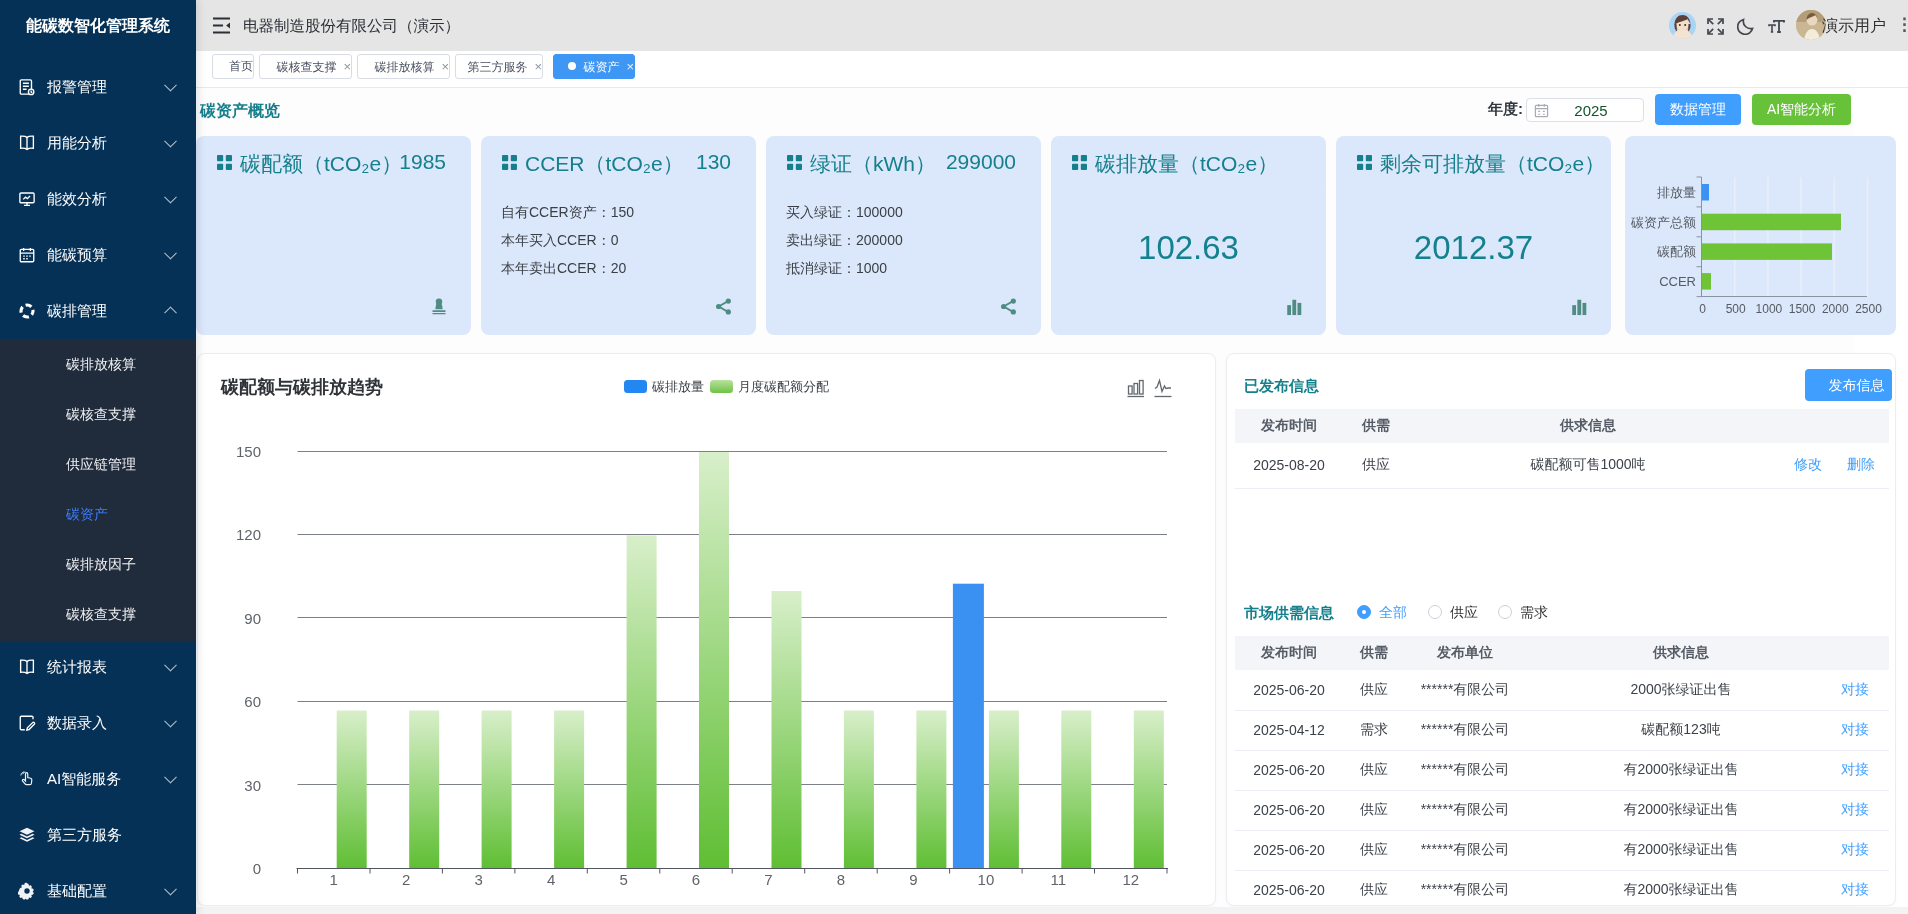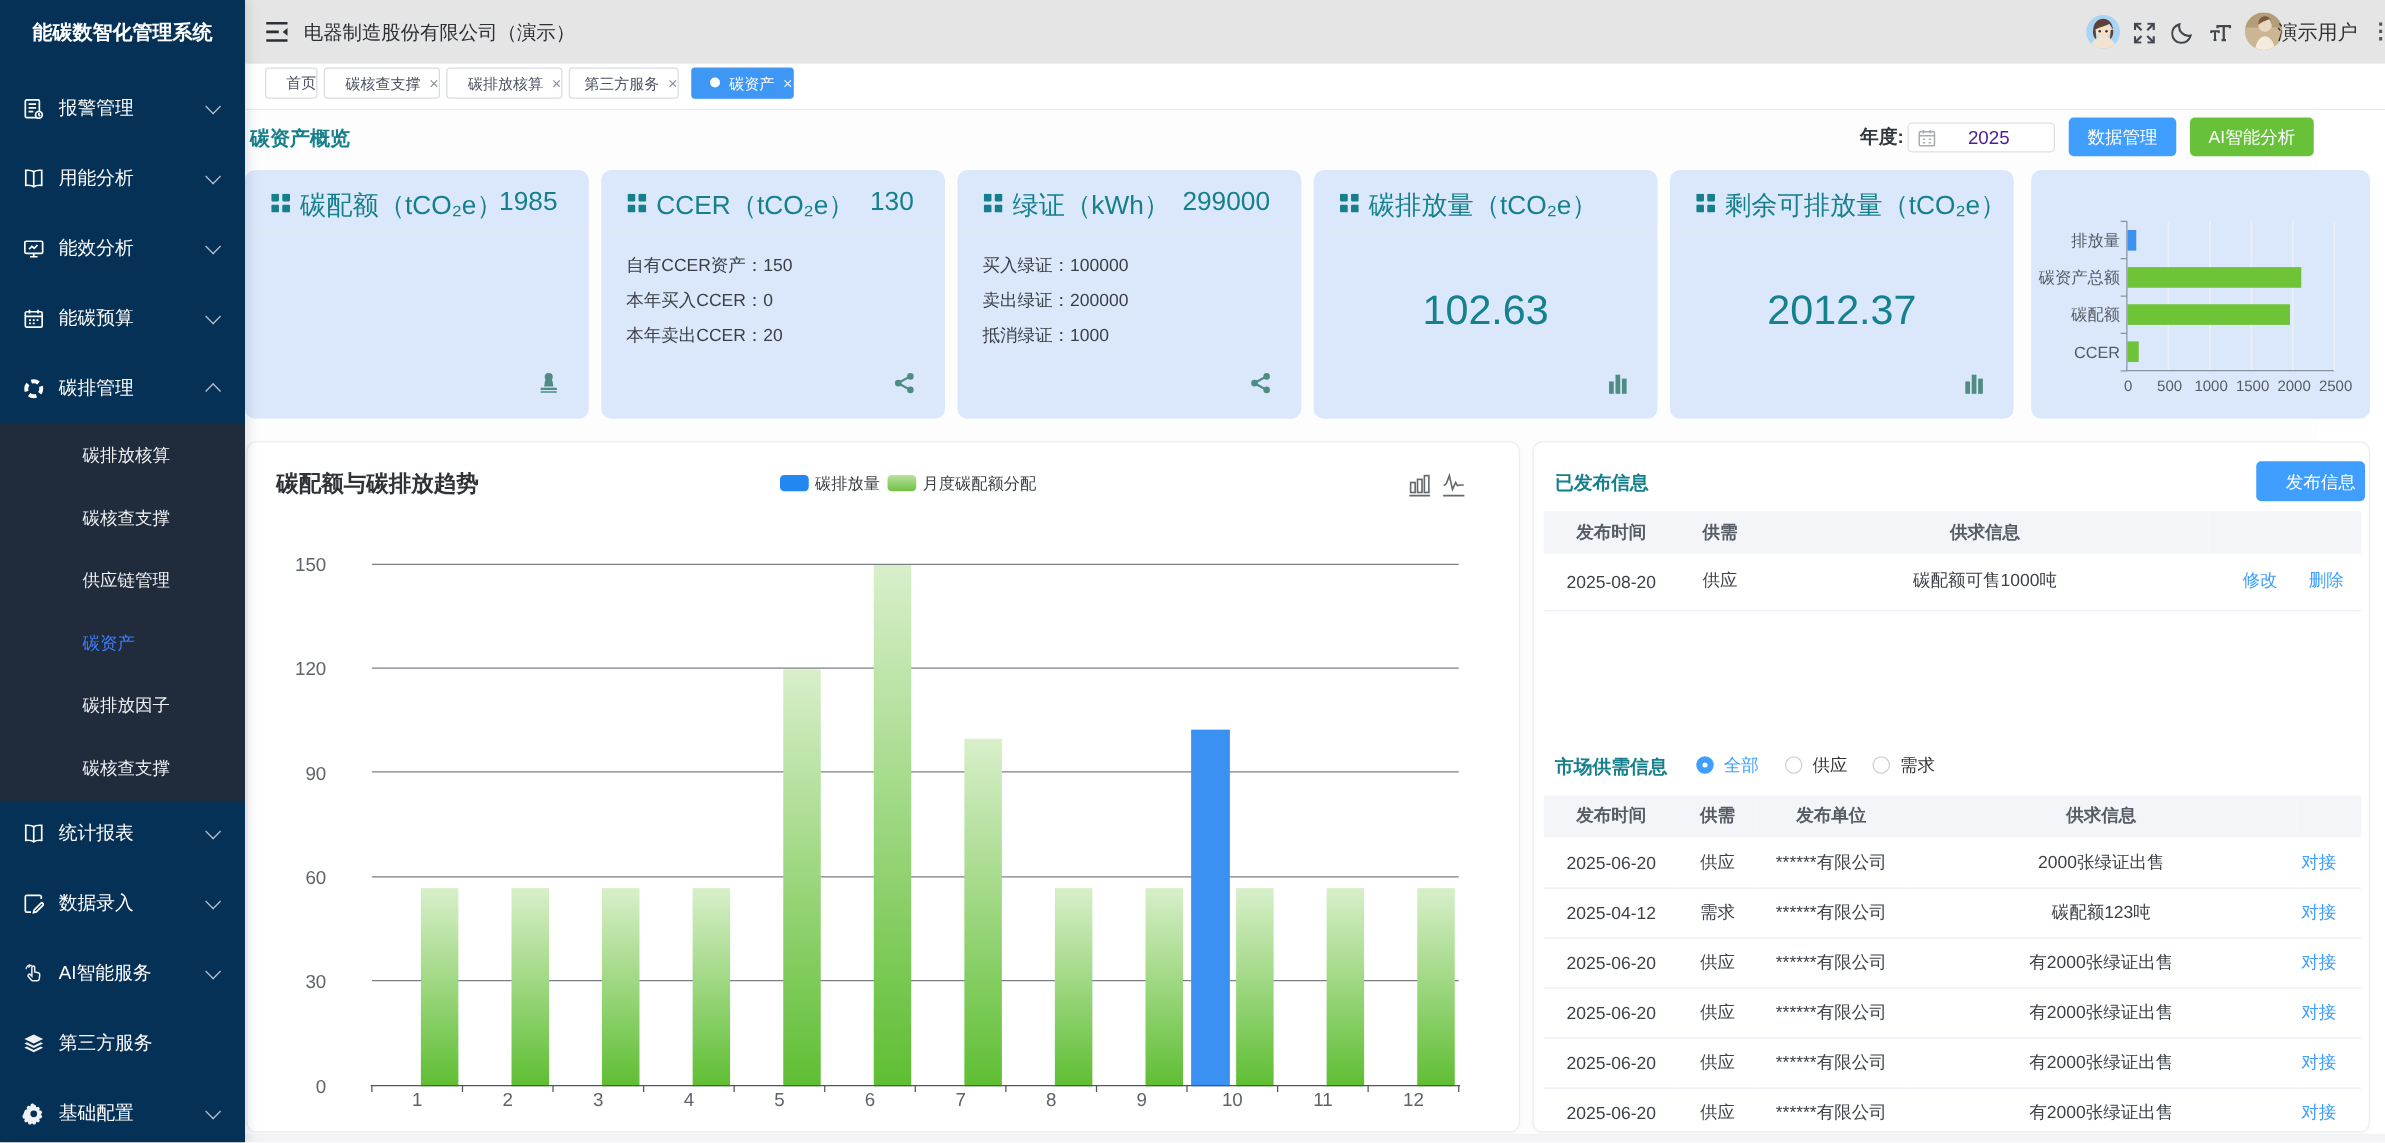--- a/index.html
+++ b/index.html
@@ -32,21 +32,21 @@
 .tab.active { background:#3e96f5; border-color:#3e96f5; color:#fff; }
 .tab.active .x { color:#e8f2ff; }
 .tab.active .dot { display:inline-block; width:8px; height:8px; border-radius:50%; background:#fff; margin-right:7px; vertical-align:1px; }
 
 
 #content { position:absolute; left:186px; top:88px; width:1668px; height:826px; background:#fdfdfe; }
 #overviewtitle { position:absolute; left:14px; top:13px; font-size:16px; font-weight:bold; color:#15808c; }
 #yeartxt { position:absolute; right:331px; top:12px; font-size:15px; color:#32373e; font-weight:bold;}
 #yearinput { position:absolute; right:210px; top:10px; width:118px; height:24px; border:1px solid #dcdfe6; border-radius:4px; background:#fff; color:#5f6670; font-size:14px; }
 #yearinput .cal { position:absolute; left:7px; top:4px; width:15px; height:15px; }
-#yearinput .val { position:absolute; left:12px; right:0; text-align:center; top:3px; color:#4c1d95; font-size:15px; }
+#yearinput .val { position:absolute; left:12px; right:0; text-align:center; top:3px; color:#14532d; font-size:15px; }
 .btn { position:absolute; top:6px; height:31px; border-radius:4px; color:#fff; font-size:14px; text-align:center; line-height:31px; }
 #btn-data { right:113px; width:86px; background:#409eff; }
 #btn-ai { right:3px; width:99px; background:#67c23a; }
 
 
 .scard { position:absolute; top:48px; width:275px; height:199px; background:#dbe7fa; border-radius:8px; }
 .scard .shead { position:absolute; left:0; top:0; width:100%; height:50px; border-bottom:1px solid #e3e7ee; }
 .scard .gicon { position:absolute; left:21px; top:19px; width:15px; height:15px; }
 .scard .stitle { position:absolute; left:44px; top:14px; font-size:21px; color:#15808c; }
 .scard .snum { position:absolute; right:25px; top:14px; font-size:21px; color:#15808c; }

